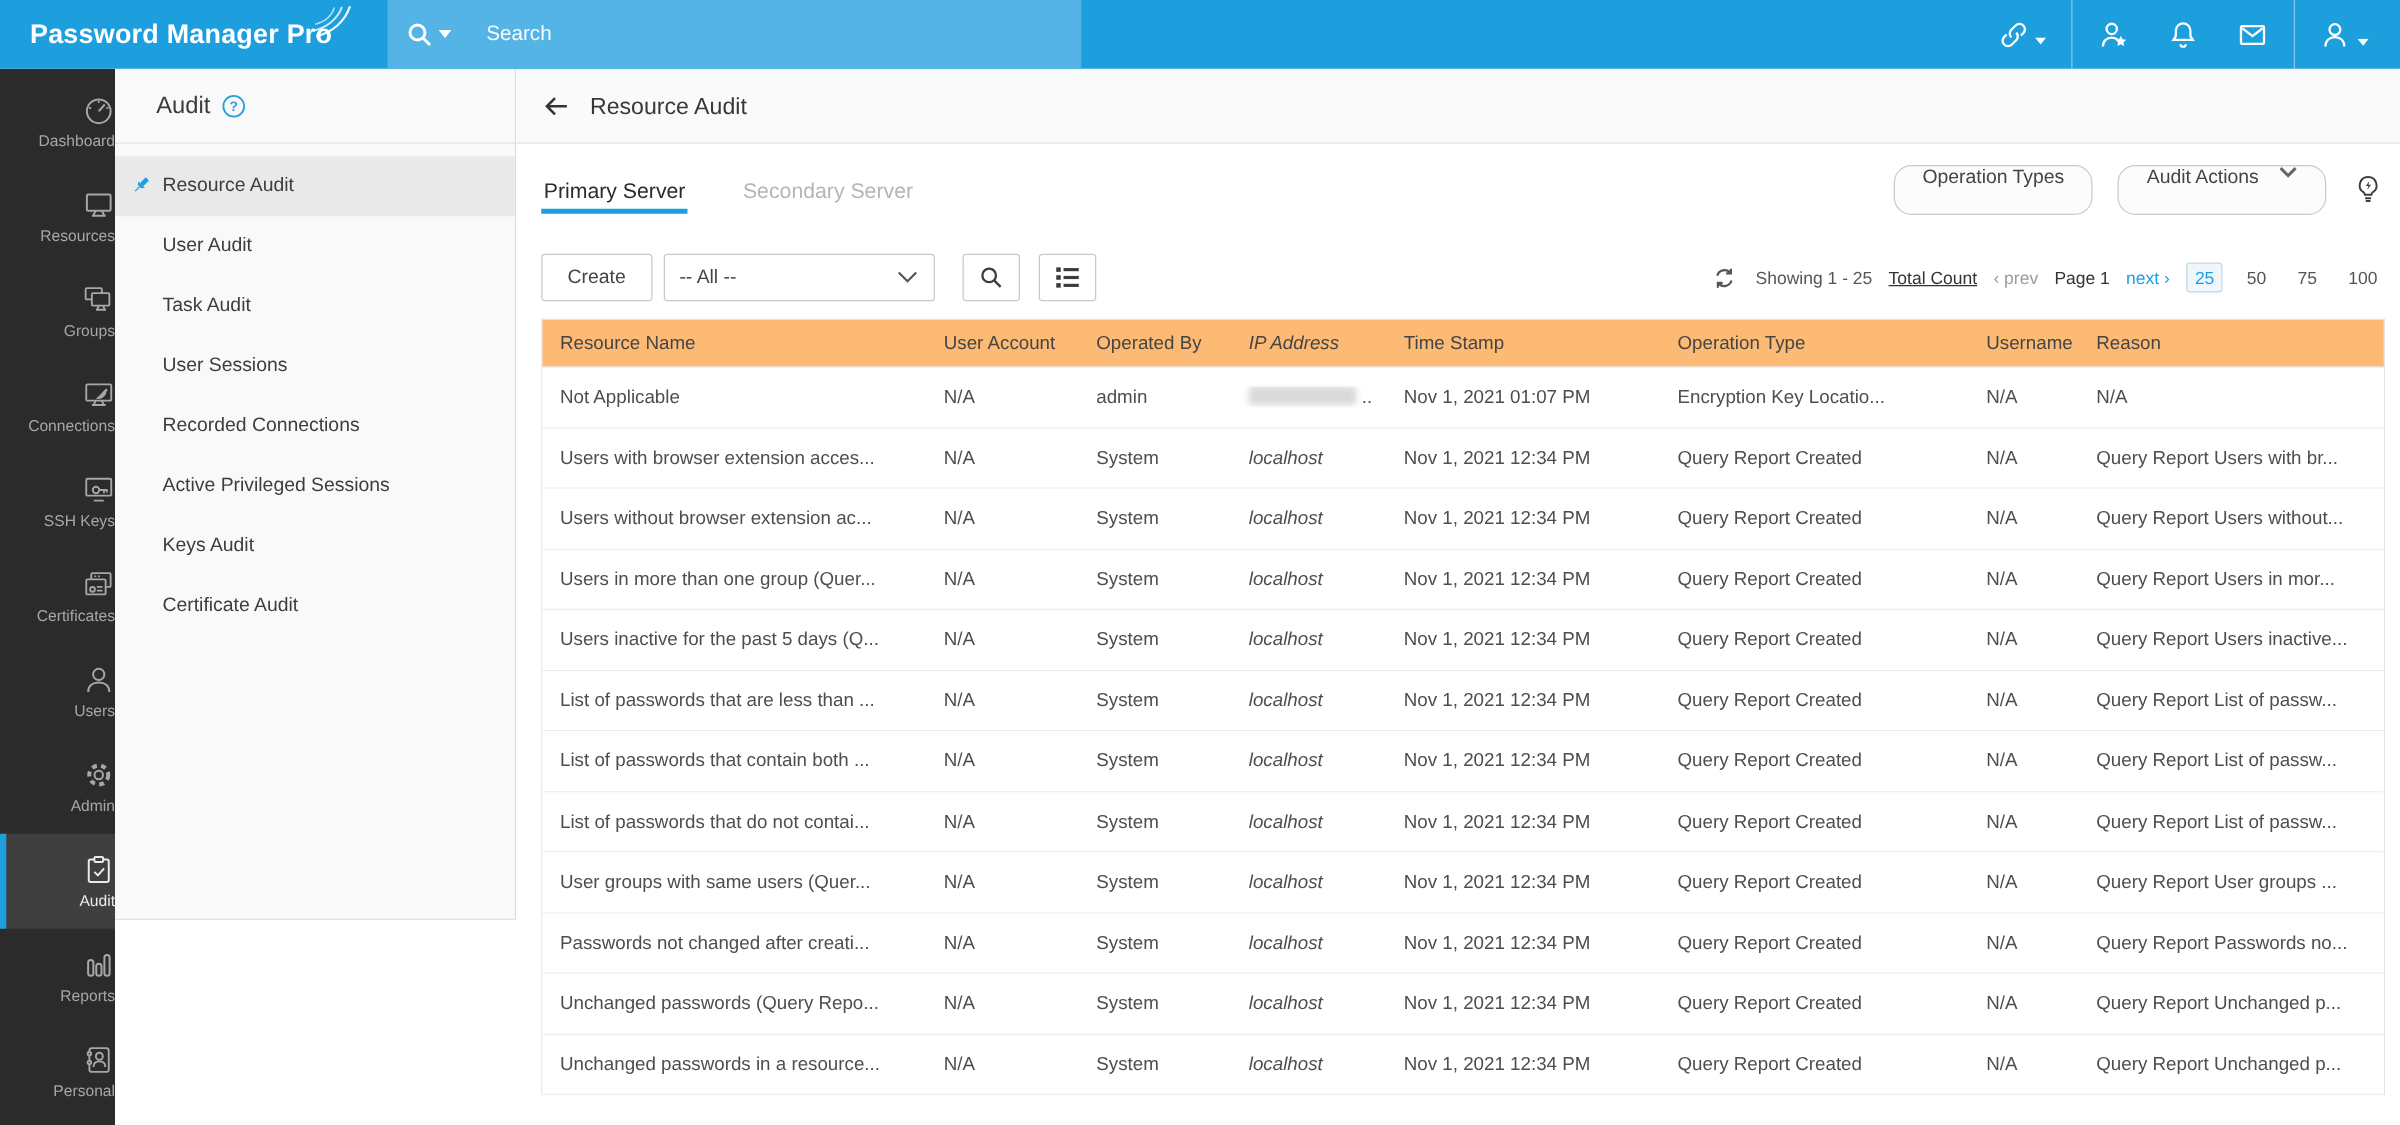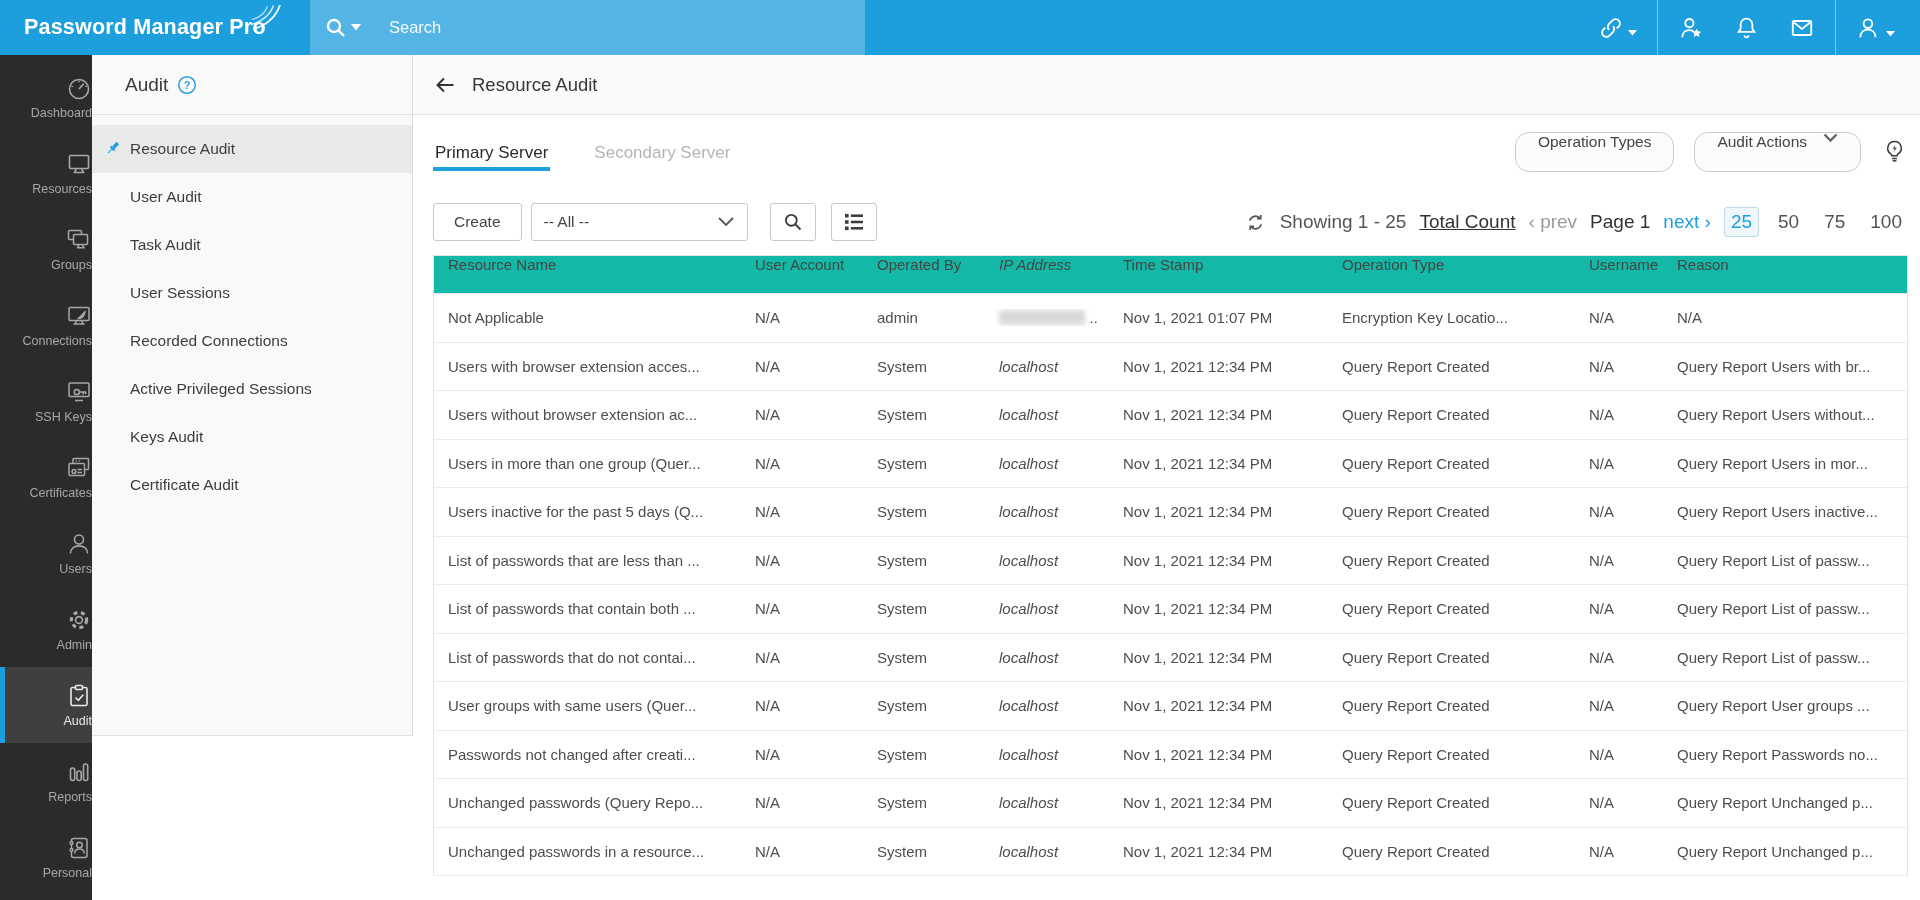--- a/index.html
+++ b/index.html
@@ -66,34 +66,34 @@
   .btn-lg svg { margin-left:16px; }
   .bulb { display:flex; cursor:pointer; }
 
   .toolbar { display:flex; align-items:center; margin-top:26px; }
   .btn { height:38px; background:#fff; border:1px solid #C9C9C9; border-radius:3px;
     font-size:15.5px; color:#444; display:flex; align-items:center; padding:0 20px;
     cursor:pointer; white-space:nowrap; }
   .create-btn { margin-right:9px; }
   .select { width:217px; padding:0 12px; justify-content:space-between; margin-right:22px; }
   .icon-btn { width:46px; padding:0; justify-content:center; margin-right:15px; }
-  .pag { margin-left:auto; display:flex; align-items:center; font-size:19px; color:#555;
+  .pag { margin-left:auto; display:flex; align-items:center; font-size:14px; color:#555;
     gap:13px; }
   .refresh { display:flex; cursor:pointer; margin-right:2px; }
   .total { color:#333; text-decoration:underline; cursor:pointer; }
   .prev { color:#9B9B9B; cursor:pointer; }
   .pageind { color:#333; }
   .next { color:var(--accent,#1D9FDD); cursor:pointer; }
   .size { padding:3px 6px; cursor:pointer; }
   .size.sel { border:1px solid #C2D8E6; background:#F0F7FB; color:var(--accent,#1D9FDD);
     border-radius:3px; }
 
   
   .tbl { margin-top:14px; border:1px solid #E3E3E3; border-bottom:none; width:1475px; }
-  .thead { display:flex; height:38px; align-items:flex-start; background:#14b8a6;
+  .thead { display:flex; height:38px; align-items:center; background:#fdba74;
     border-bottom:1px solid #E3E3E3; color:#454545; font-size:15px; }
   .tr { display:flex; height:48.5px; align-items:center; border-bottom:1px solid #ECECEC;
     font-size:15px; color:#4E4E4E; background:#fff; }
   .td,.th { padding:0 8px; white-space:nowrap; overflow:hidden; flex:none; }
   .c0{width:313px; padding-left:14px;} .c1{width:122px;} .c2{width:122px;} .c3{width:124px;font-style:italic;}
   .c4{width:219px;} .c5{width:247px;} .c6{width:88px;} .c7{width:238px;}
   .ipblur { display:inline-block; width:86px; height:15px; background:#D9D9D9;
     border-radius:2px; filter:blur(2.5px); vertical-align:-2px; margin-right:5px; }
 
   svg { display:block; }

